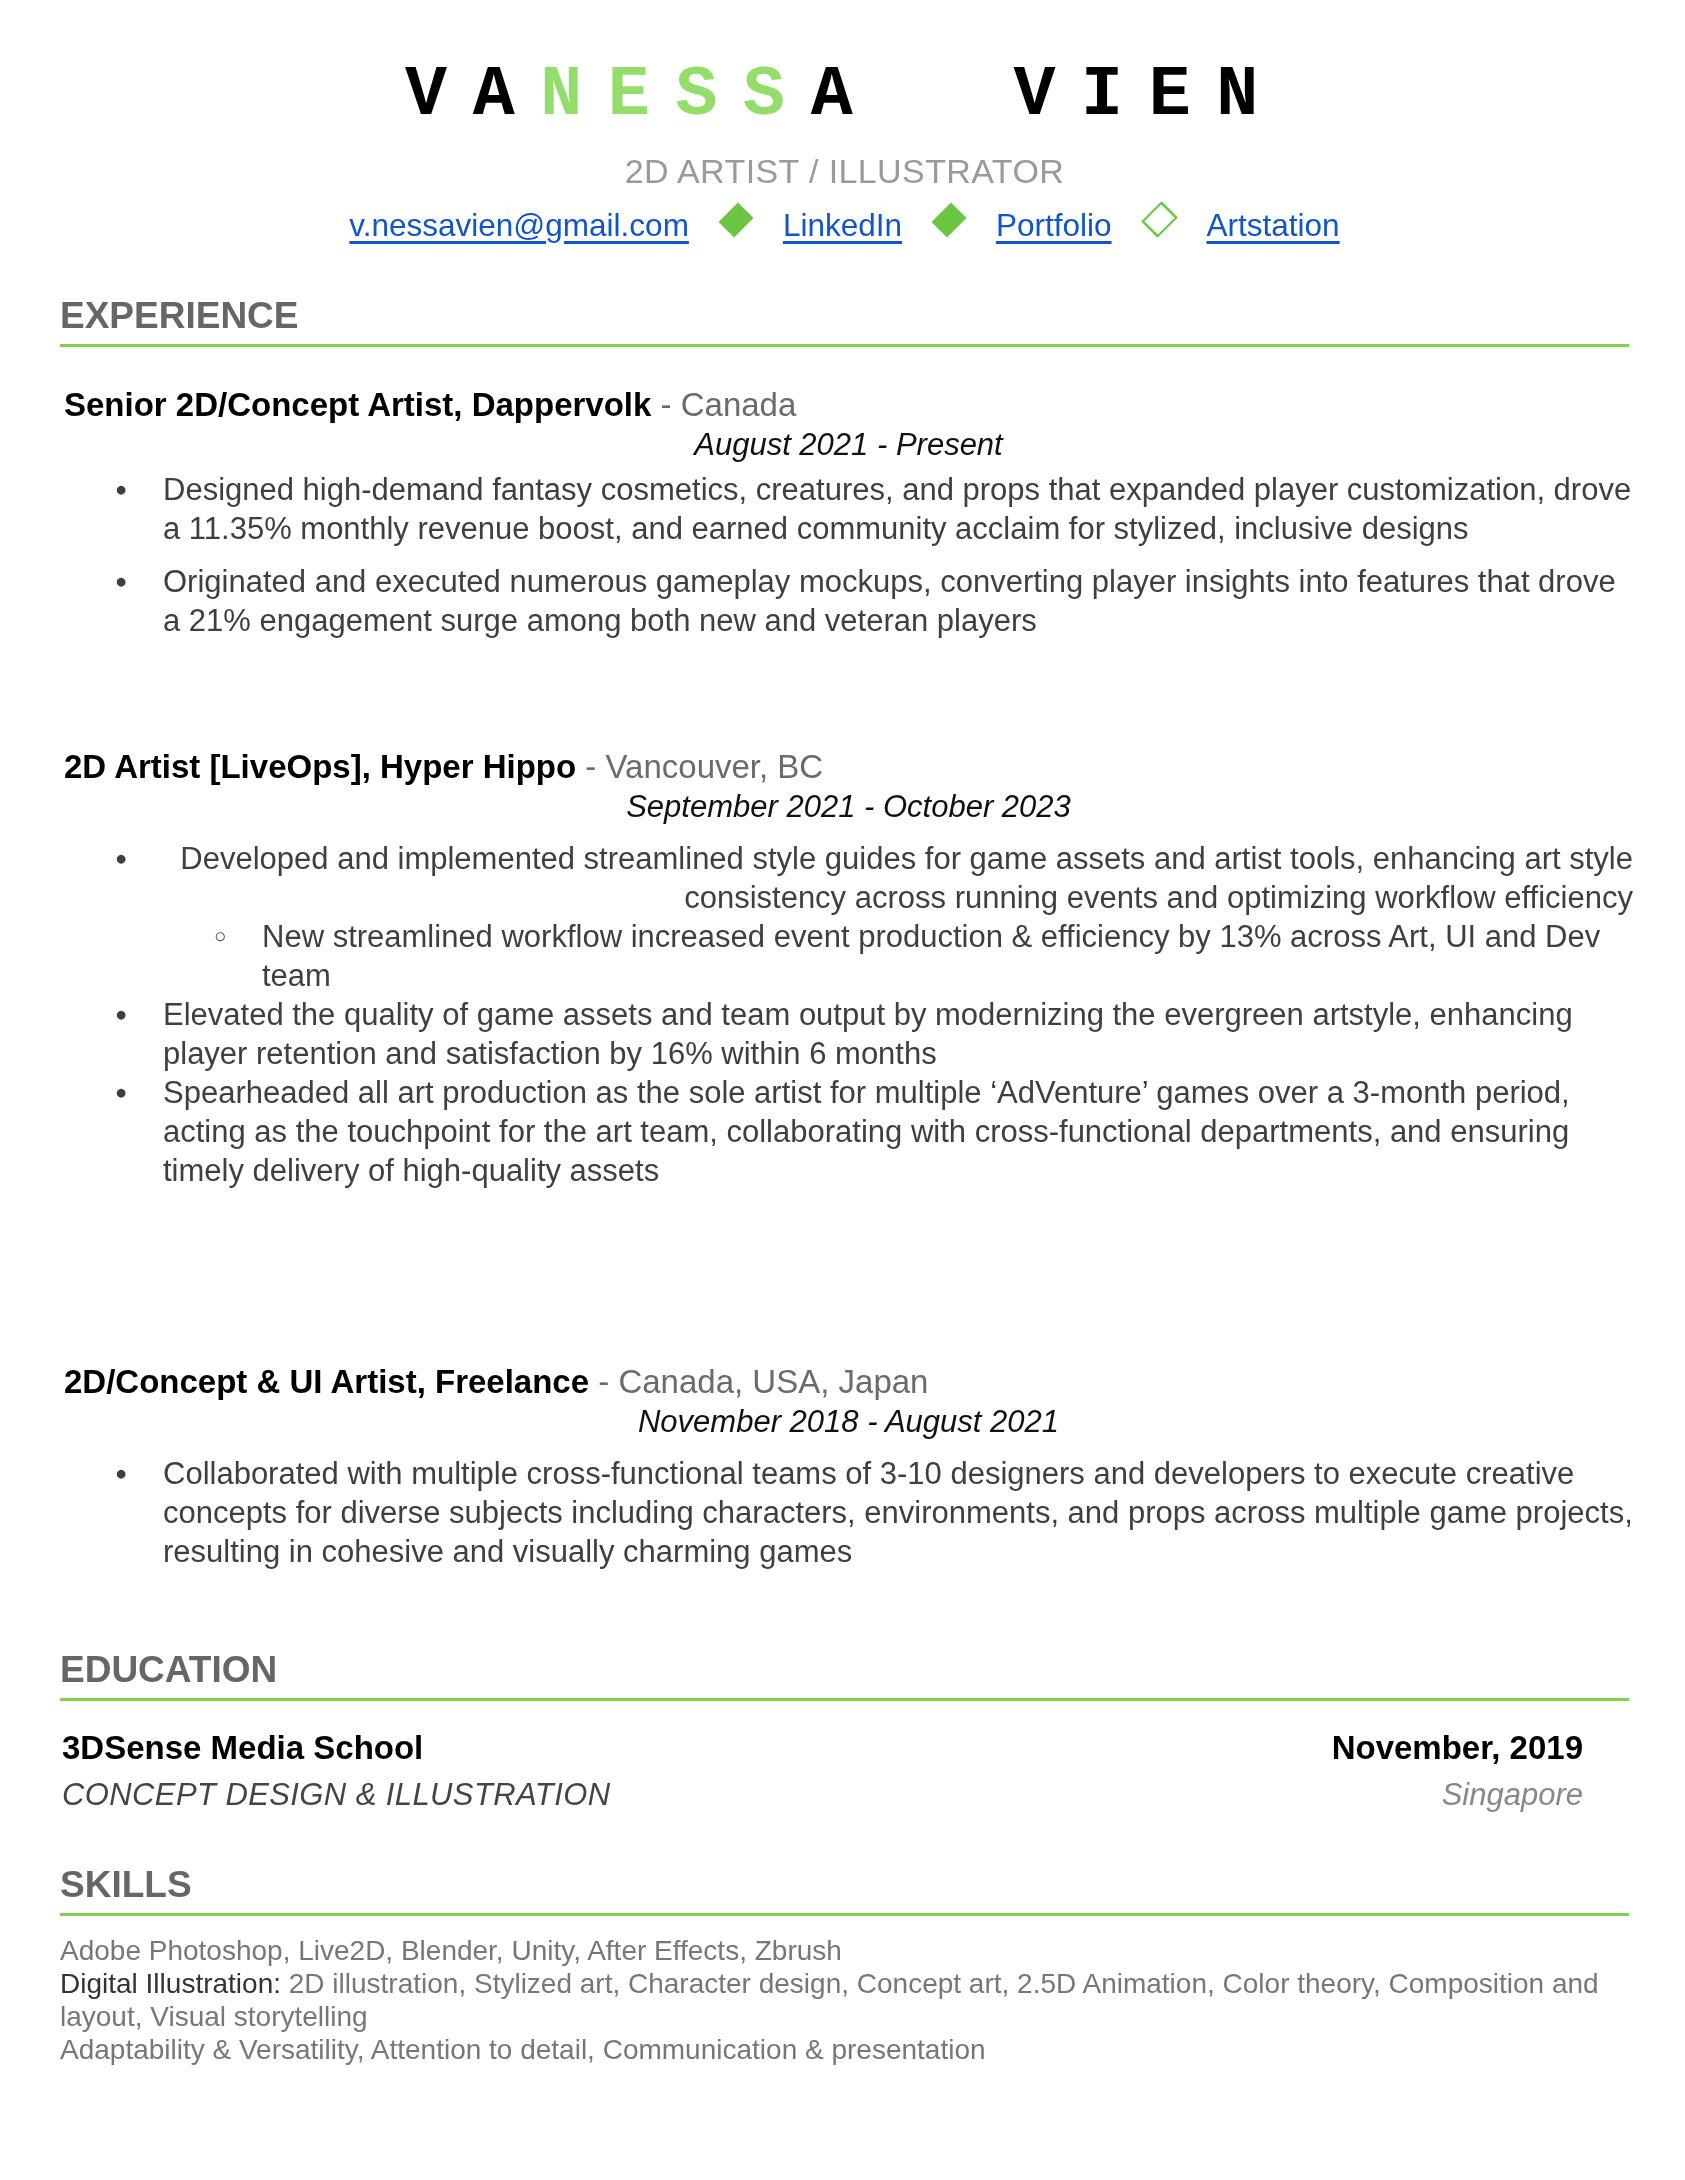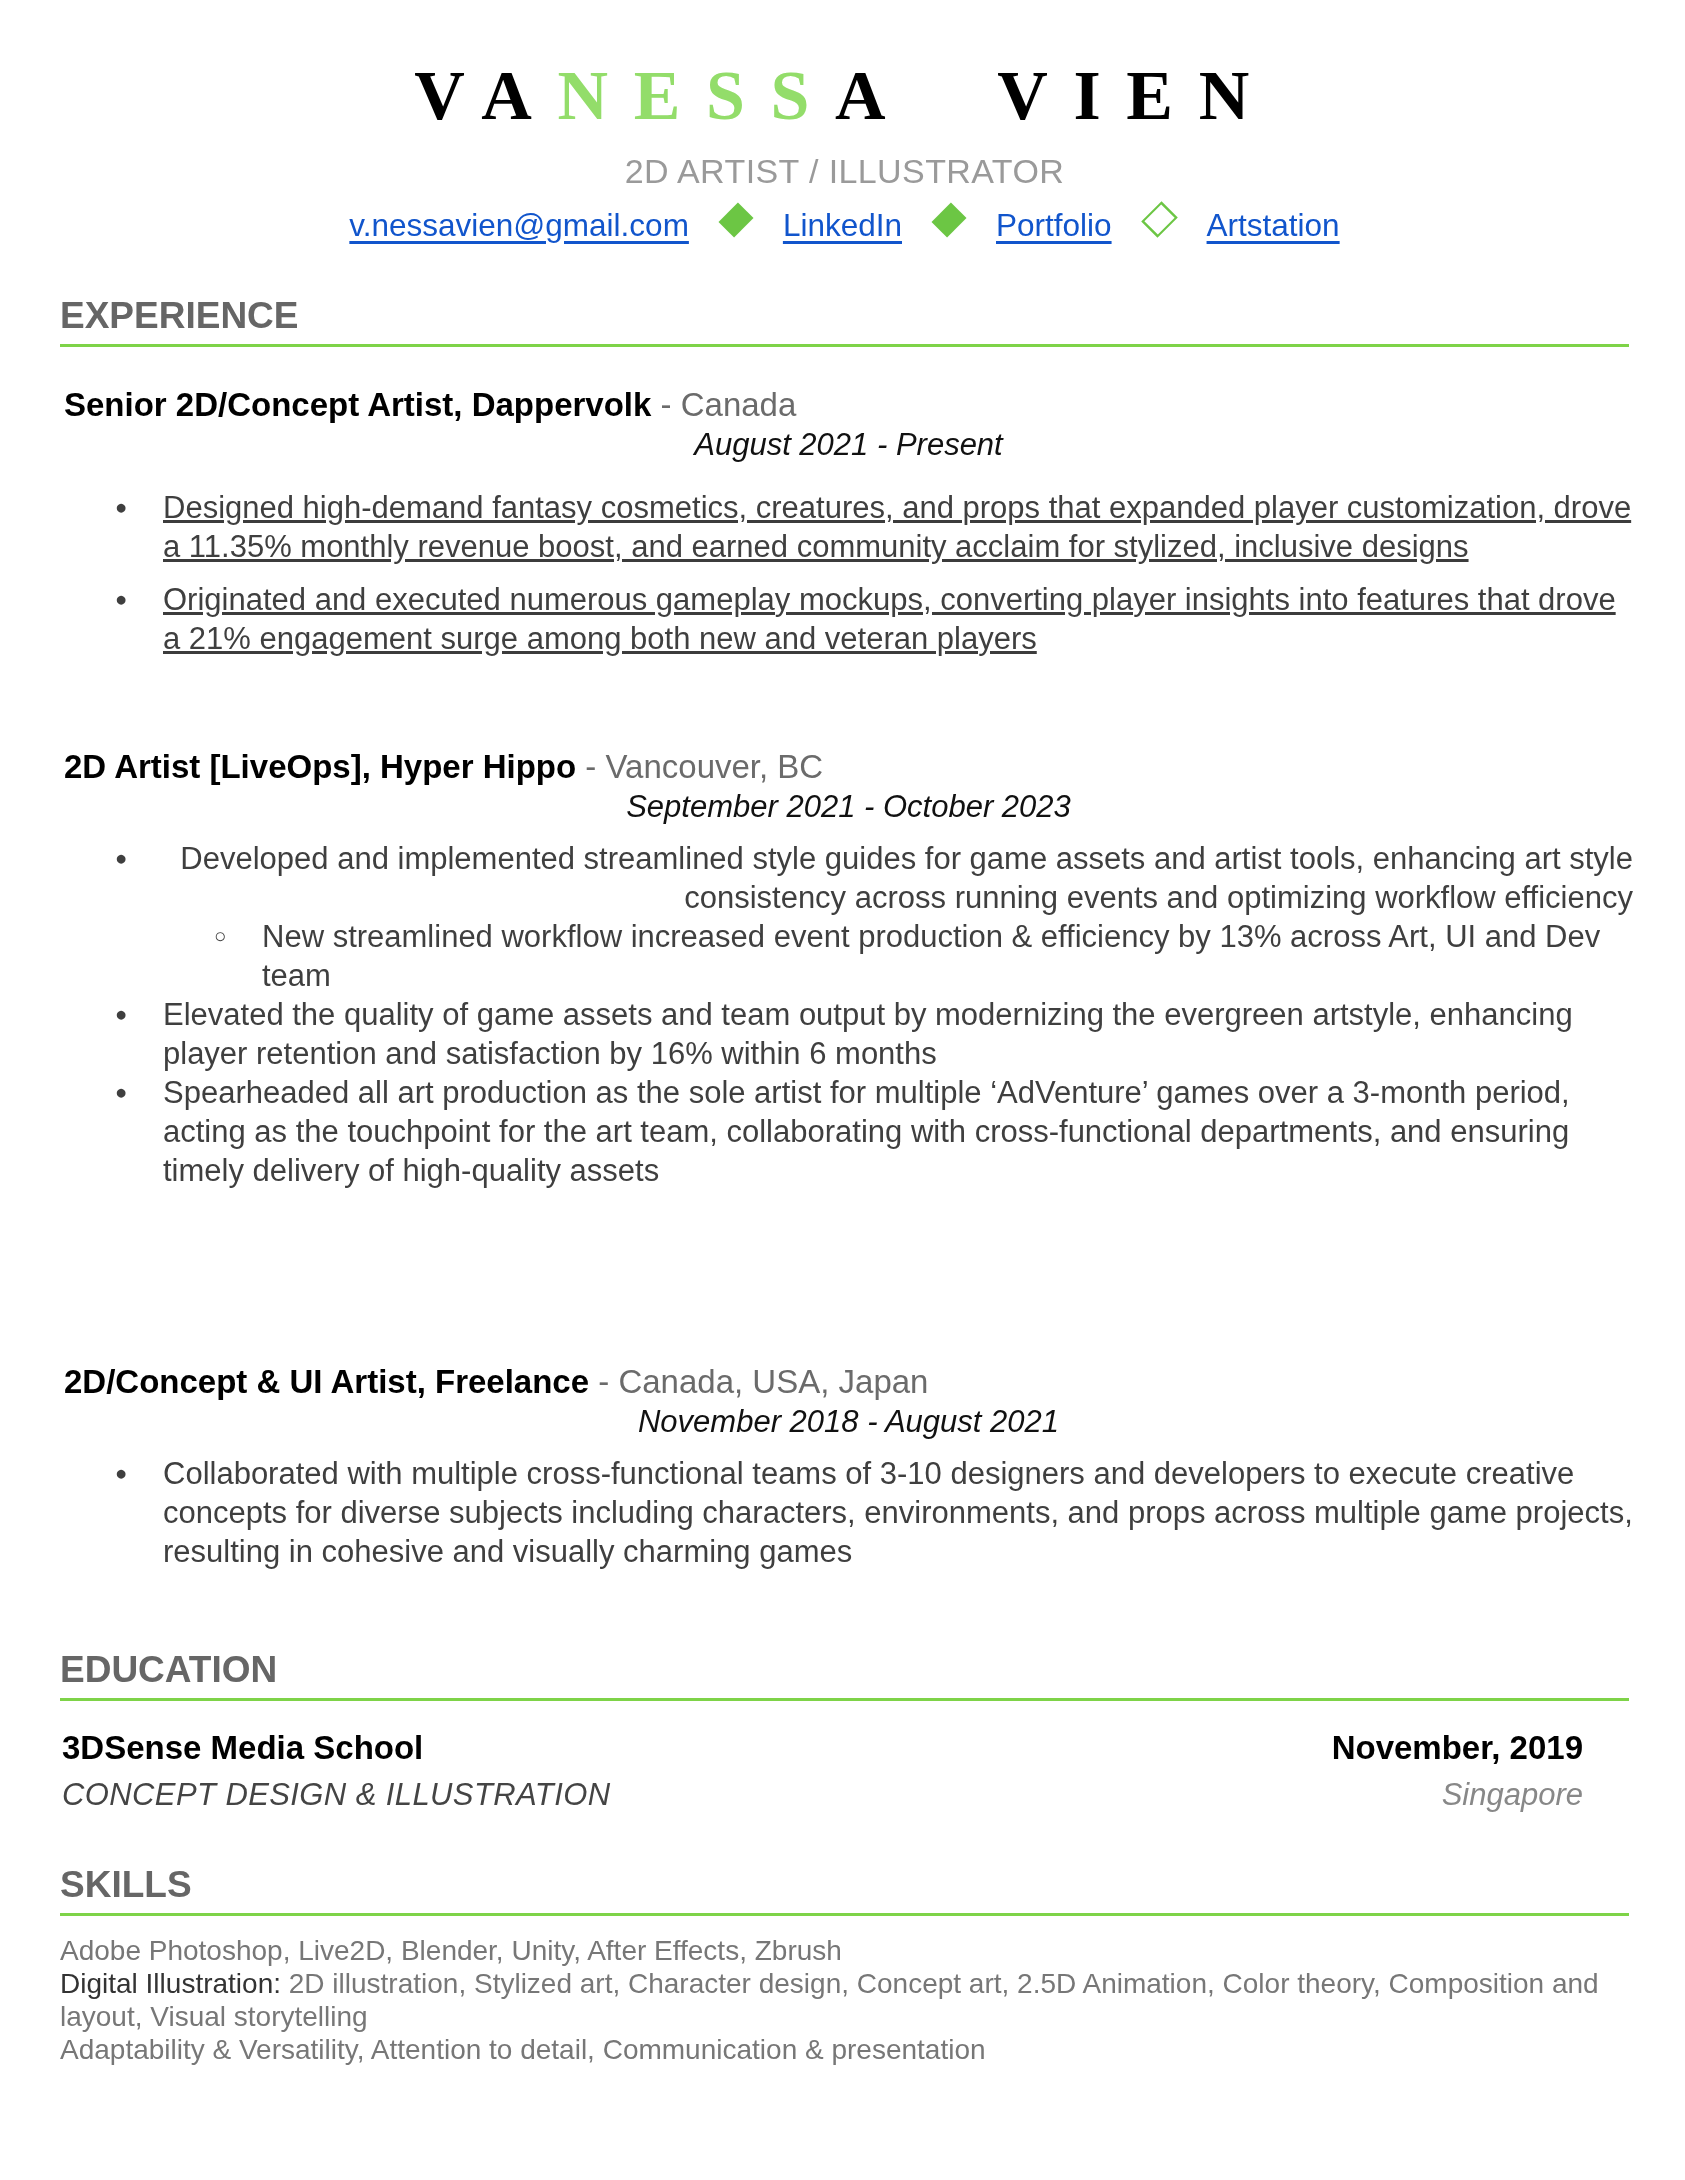--- a/index.html
+++ b/index.html
@@ -1,21 +1,21 @@
 <!DOCTYPE html>
 <html style="font-size:13.6px"><head>
 <meta charset="utf-8">
 <style>
   html, body { margin: 0; padding: 0; background: #ffffff; }
   body { width: 1686px; height: 2181px; position: relative; overflow: hidden;
          font-family: "Liberation Sans", "DejaVu Sans", sans-serif; color: #3c3c3c; }
   .page { position: absolute; left: 60px; top: 0; width: 1569px; }
 
   .name { position: absolute; top: 61px; left: 0; width: 1569px; text-align: center;
-          font-family: Liberation Serif, serif; font-weight: bold; font-size: 70px;
+          font-family: Liberation Mono, monospace; font-weight: bold; font-size: 70px;
           letter-spacing: 25.6px; color: #000; line-height: 1; }
   .name .hl { color: #93dd6a; }
   .role { position: absolute; top: 152px; left: 0; width: 1569px; text-align: center;
           font-size: 34px; color: #9a9a9a; font-weight: normal; letter-spacing: 0.4px; }
   .contacts { position: absolute; top: 204px; left: 0; width: 1569px; text-align: center;
               font-size: 31.5px; line-height: 43px; }
   .contacts a { color: #1155cc; text-decoration: underline; text-underline-offset: 5.1px;
                 text-decoration-thickness: 2.6px; }
   .diamond { display: inline-block; width: 22px; height: 22px; margin: 0 36px;
              transform: rotate(45deg) scaleY(1.25); vertical-align: 5.1px; background: #6cc644; }
@@ -58,21 +58,21 @@
   <div class="contacts">
     <a href="#">v.nessavien@gmail.com</a><span class="diamond"></span><a href="#">LinkedIn</a><span class="diamond"></span><a href="#">Portfolio</a><span class="diamond outline"></span><a href="#">Artstation</a>
   </div>
 
   <div class="section-title" style="top:295px;">EXPERIENCE</div>
   <div class="rule" style="top:344px;"></div>
 
   <div class="job" style="top:383px;">
     <div class="job-title"><b>Senior 2D/Concept Artist, Dappervolk</b><span class="loc"> - Canada</span></div>
     <div class="job-dates">August 2021 - Present</div>
-    <ul class="bullets" style="margin-top:25px;text-decoration:underline;">
+    <ul class="bullets" style="margin-top:7px;">
       <li>Designed high-demand fantasy cosmetics, creatures, and props that expanded player customization, drove a 11.35% monthly revenue boost, and earned community acclaim for stylized, inclusive designs</li>
       <li style="margin-top:13.6px;">Originated and executed numerous gameplay mockups, converting player insights into features that drove a 21% engagement surge among both new and veteran players</li>
     </ul>
   </div>
 
   <div class="job" style="top:745px;">
     <div class="job-title"><b>2D Artist [LiveOps], Hyper Hippo</b><span class="loc"> - Vancouver, BC</span></div>
     <div class="job-dates">September 2021 - October 2023</div>
     <ul class="bullets" style="margin-top:13.6px;text-align:right;">
       <li><span>Developed and implemented streamlined style guides for game assets and artist tools, enhancing art style consistency across running events and optimizing workflow efficiency</span></li>

